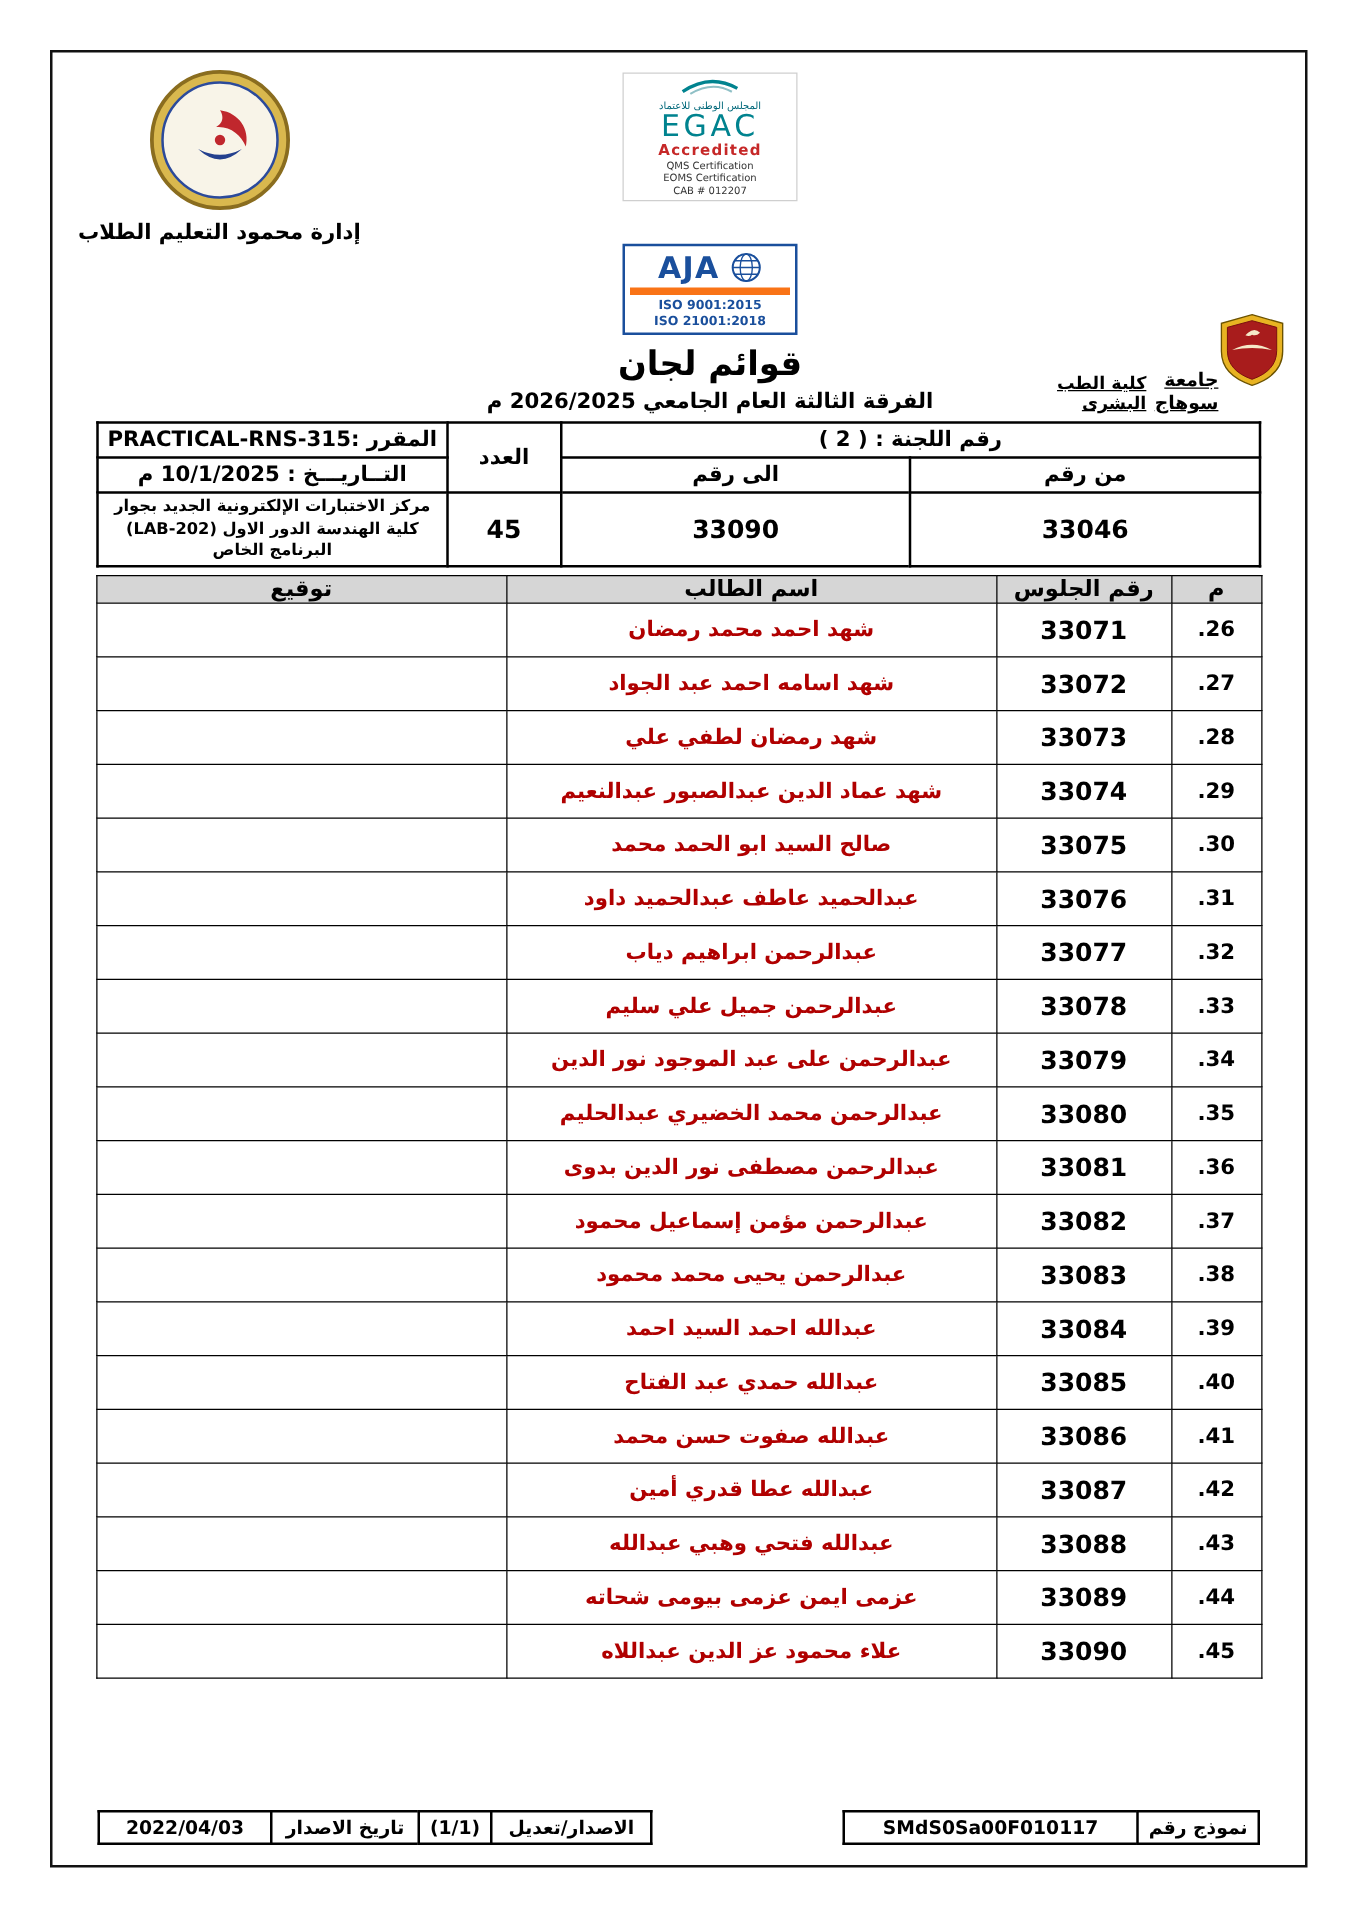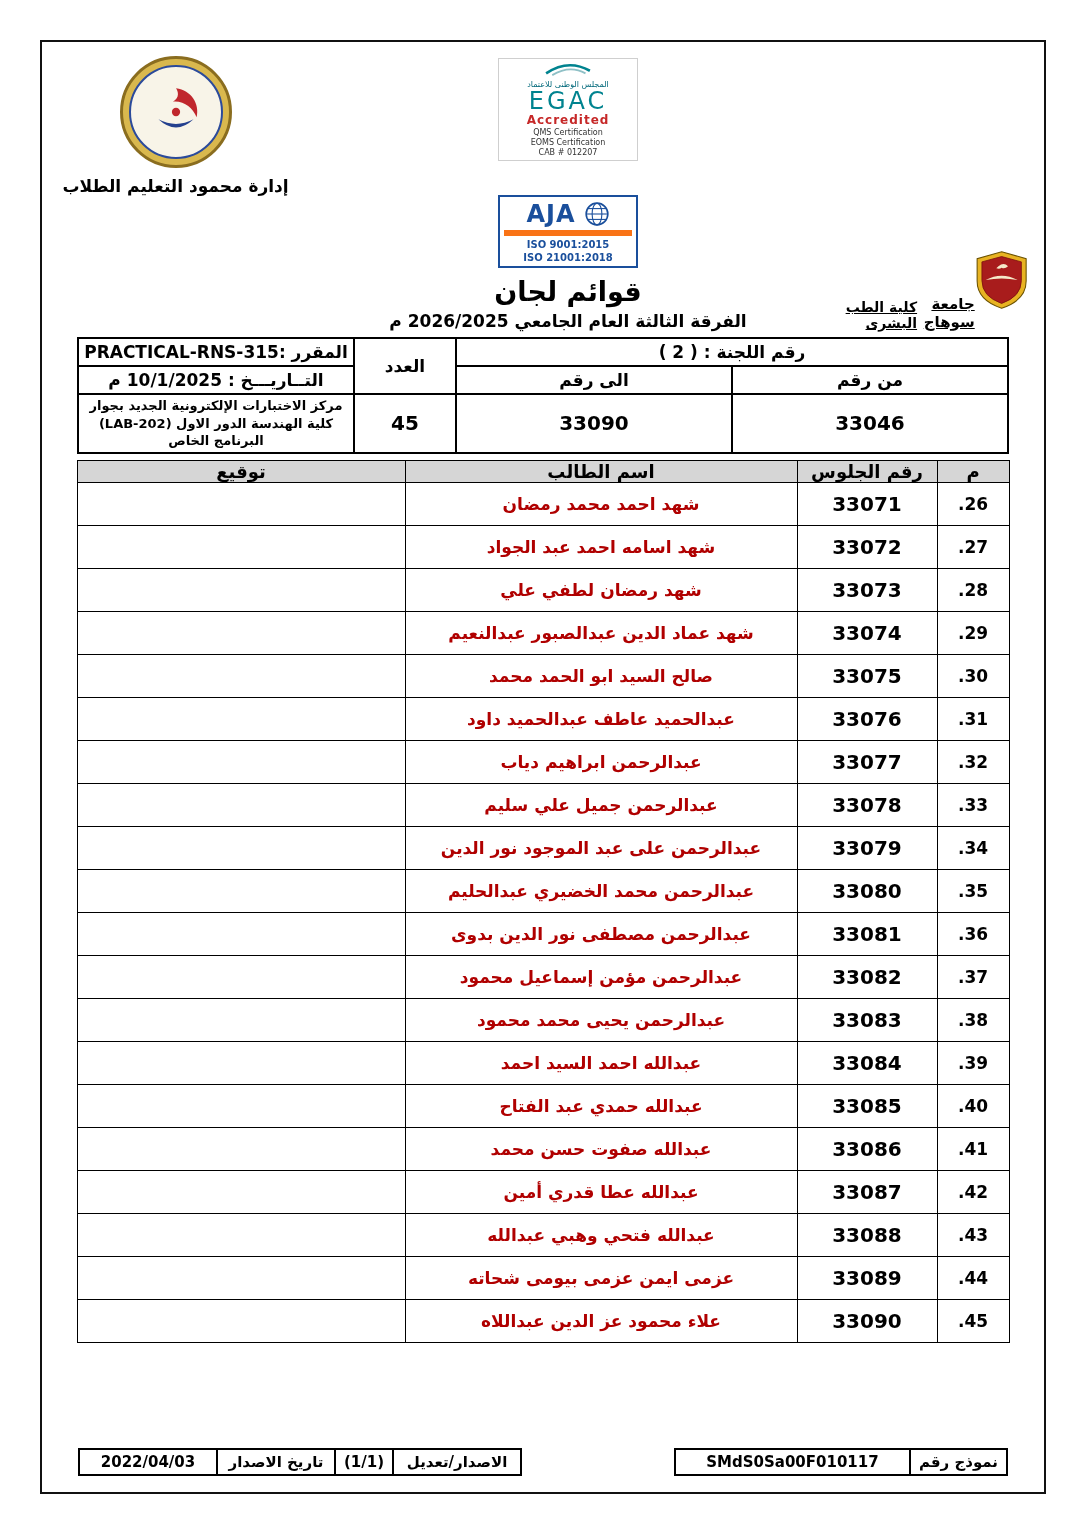--- a/index.html
+++ b/index.html
@@ -35,21 +35,21 @@
   .fac-ring { width: 112px; height: 112px; border-radius: 50%; background: #d9b84e;
               border: 3px solid #8a6d1f; display: flex; align-items: center; justify-content: center; }
   .fac-mid { width: 94px; height: 94px; border-radius: 50%; background: #f8f4e8; border: 2px solid #2b4a9b;
              display: flex; align-items: center; justify-content: center; }
 
   
   .info-table { width: 932px; margin: 6px auto 0; border-collapse: collapse; direction: rtl; table-layout: fixed; }
   .info-table td { border: 2px solid #000; text-align: center; font-weight: bold; font-size: 17px; padding: 3px 4px; }
   .info-table .c-from { width: 122px; }
   .info-table .c-to { width: 122px; }
-  .info-table .c-count { width: 102px; }
+  .info-table .c-count { width: 91px; }
   .info-table .val { font-size: 20px; }
   .info-table .loc { font-size: 13px; line-height: 1.35; padding: 2px; }
 
   
   .main-table { width: 932px; margin: 6px auto 0; border-collapse: collapse; direction: rtl; table-layout: fixed; }
   .main-table th, .main-table td { border: 1.5px solid #000; text-align: center; vertical-align: middle; }
   .main-table thead th { background: var(--head-bg, #d6d6d6); font-size: 18px; font-weight: bold; height: 18px; }
   .main-table tbody tr { height: 43px; }
   .col-num { width: 72px; font-weight: bold; font-size: 17px; }
   .col-seat { width: 140px; font-weight: bold; font-size: 20px; }

